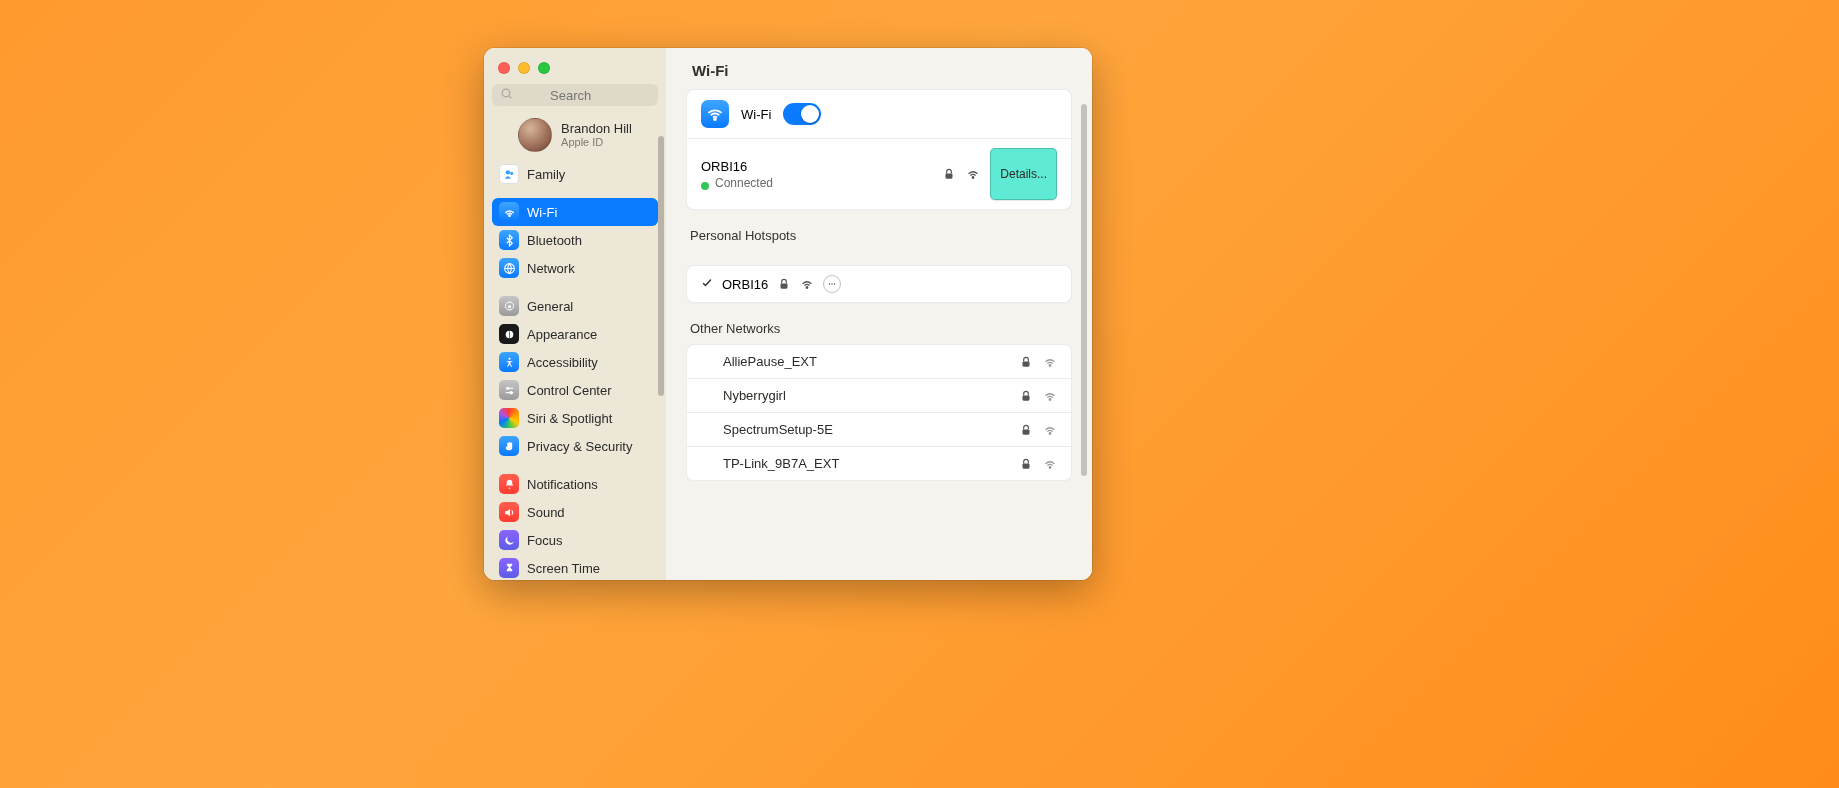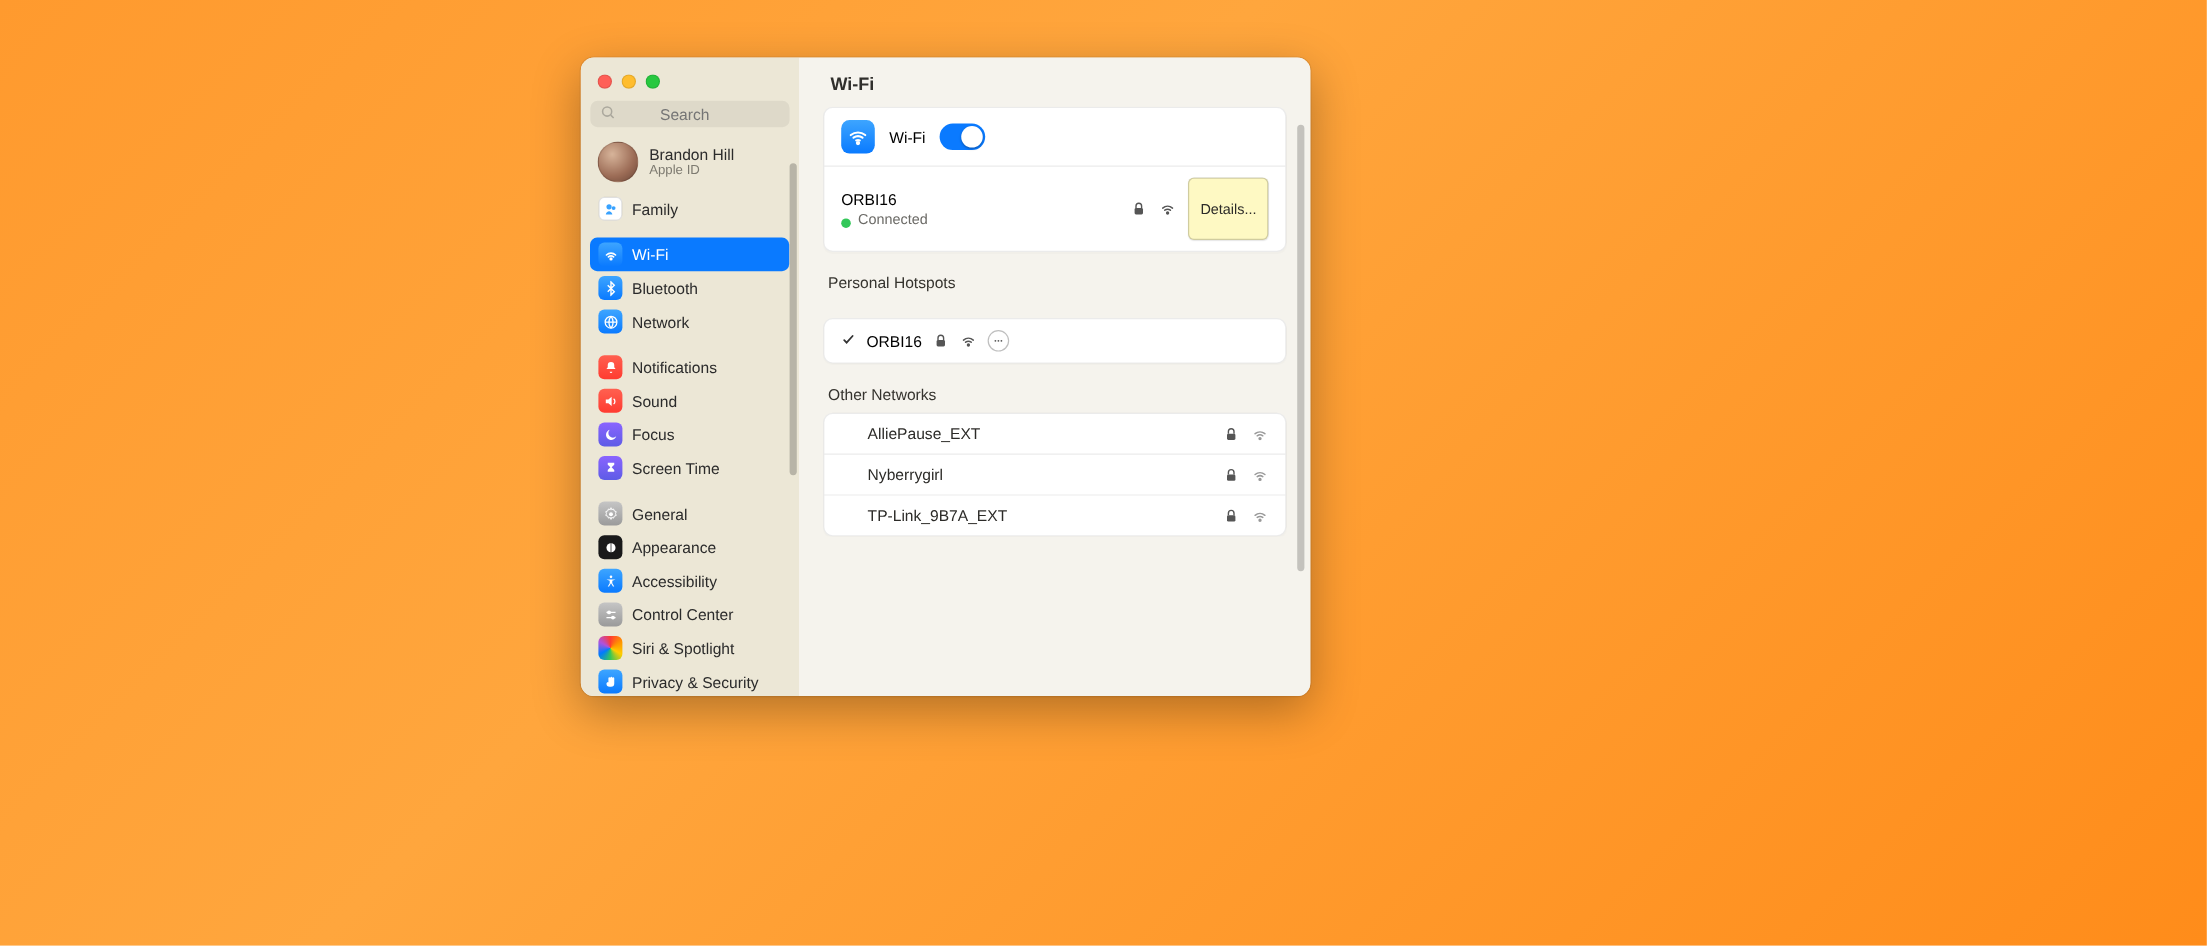--- a/index.html
+++ b/index.html
@@ -43,21 +43,21 @@
       display: flex; align-items: center;
       background: rgba(0,0,0,0.06);
       border-radius: 6px; padding: 3px 8px; margin-bottom: 10px;
       color: #8a8880;
       gap: 32px;
     }
     .search-box .icon { margin-right: 5px; opacity: .6; }
     .search-box input {
       border: none; background: transparent; outline: none; font-size: 13px; flex: 1; color: #333;
     }
-    .user-row { display: flex; align-items: center; gap: 9px; padding: 2px 6px 8px 6px; }
+    .user-row { display: flex; align-items: center; gap: 9px; padding: 2px 6px 8px 6px; justify-content: center; }
     .avatar {
       width: 34px; height: 34px; border-radius: 50%;
       background: radial-gradient(circle at 35% 30%, #d7b49a, #9c6c56 60%, #6a4638);
       border: 0.5px solid rgba(0,0,0,0.1);
     }
     .user-name { font-size: 13px; color: #2c2c2c; line-height: 1.15; }
     .user-sub { font-size: 11px; color: #7d7a70; }
     .sidebar-list { display: flex; flex-direction: column; overflow-y: auto; }
     .sidebar-group { margin-bottom: 10px; }
     .sidebar-item {
@@ -97,21 +97,21 @@
     .row {
       display: flex; align-items: center; padding: 9px 14px; gap: 10px;
     }
     .row + .row { border-top: 0.5px solid rgba(0,0,0,0.08); }
     .row .label { flex: 1; color: #2c2b28; }
     .row .sub { display: flex; align-items: flex-end; gap: 6px; color: #6b6a66; font-size: 12px; margin-top: 2px; }
     .dot-green { width: 8px; height: 8px; background: #33c759; border-radius: 50%; display: inline-block; }
     .icon-btn, .mini-icon { color: #5a5955; display: flex; align-items: center; }
     .icon-btn svg, .mini-icon svg { width: 14px; height: 14px; }
     .details-btn {
-      background: #fef9c3; border: 0.5px solid rgba(0,0,0,0.18); border-radius: 5px; padding: 18px 9px;
+      background: #5eead4; border: 0.5px solid rgba(0,0,0,0.18); border-radius: 5px; padding: 18px 9px;
       font-size: 12px; color: #2c2b28; box-shadow: 0 0.5px 1px rgba(0,0,0,0.1);
     }
     .toggle {
       width: 38px; height: 22px; background: #0a7aff; border-radius: 11px; position: relative; flex-shrink: 0;
     }
     .toggle .knob {
       position: absolute; right: 2px; top: 2px; width: 18px; height: 18px; background: #fff; border-radius: 50%;
       box-shadow: 0 1px 2px rgba(0,0,0,0.3);
     }
     .wifi-tile {
@@ -202,56 +202,20 @@
                 <circle cx="12" cy="12" r="9"></circle>
                 <path d="M3 12h18M12 3a14 14 0 0 1 0 18M12 3a14 14 0 0 0 0 18"></path>
               </svg>
           </div>
           <span>Network</span>
         </div>
       </div>
 
       <div class="sidebar-group">
         <div class="sidebar-item">
-          <div class="s-icon bg-red">
-            <svg viewBox="0 0 24 24" fill="#fff">
-                <path d="M12 3a5 5 0 0 0-5 5v3l-2 3h14l-2-3V8a5 5 0 0 0-5-5zm-2 15a2 2 0 0 0 4 0"></path>
-              </svg>
-          </div>
-          <span>Notifications</span>
-        </div>
-        <div class="sidebar-item">
-          <div class="s-icon bg-red">
-            <svg viewBox="0 0 24 24" fill="#fff">
-                <path d="M4 9v6h4l5 4V5L8 9H4z"></path>
-                <path d="M16 8a5 5 0 0 1 0 8" fill="none" stroke="#fff" stroke-width="2"></path>
-              </svg>
-          </div>
-          <span>Sound</span>
-        </div>
-        <div class="sidebar-item">
-          <div class="s-icon bg-purple">
-            <svg viewBox="0 0 24 24" fill="#fff">
-                <path d="M20 14A8 8 0 1 1 10 4a7 7 0 0 0 10 10z"></path>
-              </svg>
-          </div>
-          <span>Focus</span>
-        </div>
-        <div class="sidebar-item">
-          <div class="s-icon bg-purple">
-            <svg viewBox="0 0 24 24" fill="#fff">
-                <path d="M7 3h10v3l-4 4 4 4v3H7v-3l4-4-4-4V3z"></path>
-              </svg>
-          </div>
-          <span>Screen Time</span>
-        </div>
-      </div>
-
-      <div class="sidebar-group">
-        <div class="sidebar-item">
           <div class="s-icon bg-gray">
             <svg viewBox="0 0 24 24" fill="#fff">
                 <circle cx="12" cy="12" r="3"></circle>
                 <path d="M12 2l1 3 3-1 1 3 3 1-1 3 1 3-3 1-1 3-3-1-1 3-1-3-3 1-1-3-3-1 1-3-1-3 3-1 1-3 3 1z" fill="none" stroke="#fff" stroke-width="1.5"></path>
               </svg>
           </div>
           <span>General</span>
         </div>
         <div class="sidebar-item">
           <div class="s-icon bg-black">
@@ -286,20 +250,56 @@
           <div class="s-icon bg-rainbow"></div>
           <span>Siri &amp; Spotlight</span>
         </div>
         <div class="sidebar-item">
           <div class="s-icon bg-blue">
             <svg viewBox="0 0 24 24" fill="#fff">
                 <path d="M8 12V6a1.5 1.5 0 0 1 3 0v5V5a1.5 1.5 0 0 1 3 0v6V6a1.5 1.5 0 0 1 3 0v8a5 5 0 0 1-5 5h-2a5 5 0 0 1-5-5l1-2z"></path>
               </svg>
           </div>
           <span>Privacy &amp; Security</span>
+        </div>
+      </div>
+
+      <div class="sidebar-group">
+        <div class="sidebar-item">
+          <div class="s-icon bg-red">
+            <svg viewBox="0 0 24 24" fill="#fff">
+                <path d="M12 3a5 5 0 0 0-5 5v3l-2 3h14l-2-3V8a5 5 0 0 0-5-5zm-2 15a2 2 0 0 0 4 0"></path>
+              </svg>
+          </div>
+          <span>Notifications</span>
+        </div>
+        <div class="sidebar-item">
+          <div class="s-icon bg-red">
+            <svg viewBox="0 0 24 24" fill="#fff">
+                <path d="M4 9v6h4l5 4V5L8 9H4z"></path>
+                <path d="M16 8a5 5 0 0 1 0 8" fill="none" stroke="#fff" stroke-width="2"></path>
+              </svg>
+          </div>
+          <span>Sound</span>
+        </div>
+        <div class="sidebar-item">
+          <div class="s-icon bg-purple">
+            <svg viewBox="0 0 24 24" fill="#fff">
+                <path d="M20 14A8 8 0 1 1 10 4a7 7 0 0 0 10 10z"></path>
+              </svg>
+          </div>
+          <span>Focus</span>
+        </div>
+        <div class="sidebar-item">
+          <div class="s-icon bg-purple">
+            <svg viewBox="0 0 24 24" fill="#fff">
+                <path d="M7 3h10v3l-4 4 4 4v3H7v-3l4-4-4-4V3z"></path>
+              </svg>
+          </div>
+          <span>Screen Time</span>
         </div>
       </div>
 
     </div>
     <div class="sidebar-scrollbar"></div>
   </div>
 
   <div class="main">
     <div class="main-header">Wi-Fi</div>
 
@@ -414,20 +414,37 @@
             <span class="mini-icon">
                 <svg viewBox="0 0 24 24" fill="none" stroke="#999" stroke-width="2.2" stroke-linecap="round">
                   <path d="M5 11a11 11 0 0 1 14 0"></path>
                   <path d="M8 14a7 7 0 0 1 8 0"></path>
                   <circle cx="12" cy="18" r="1.3" fill="#999"></circle>
                 </svg>
               </span>
           </div>
           <div class="row">
             <span style="width:12px"></span>
+            <div class="label">SpectrumSetup-5E</div>
+            <span class="mini-icon">
+                <svg viewBox="0 0 24 24" fill="#555">
+                  <rect x="6" y="11" width="12" height="9" rx="2"></rect>
+                  <path d="M8 11V8a4 4 0 0 1 8 0v3" fill="none" stroke="#555" stroke-width="2"></path>
+                </svg>
+              </span>
+            <span class="mini-icon">
+                <svg viewBox="0 0 24 24" fill="none" stroke="#999" stroke-width="2.2" stroke-linecap="round">
+                  <path d="M5 11a11 11 0 0 1 14 0"></path>
+                  <path d="M8 14a7 7 0 0 1 8 0"></path>
+                  <circle cx="12" cy="18" r="1.3" fill="#999"></circle>
+                </svg>
+              </span>
+          </div>
+          <div class="row">
+            <span style="width:12px"></span>
             <div class="label">TP-Link_9B7A_EXT</div>
             <span class="mini-icon">
                 <svg viewBox="0 0 24 24" fill="#555">
                   <rect x="6" y="11" width="12" height="9" rx="2"></rect>
                   <path d="M8 11V8a4 4 0 0 1 8 0v3" fill="none" stroke="#555" stroke-width="2"></path>
                 </svg>
               </span>
             <span class="mini-icon">
                 <svg viewBox="0 0 24 24" fill="none" stroke="#999" stroke-width="2.2" stroke-linecap="round">
                   <path d="M5 11a11 11 0 0 1 14 0"></path>

